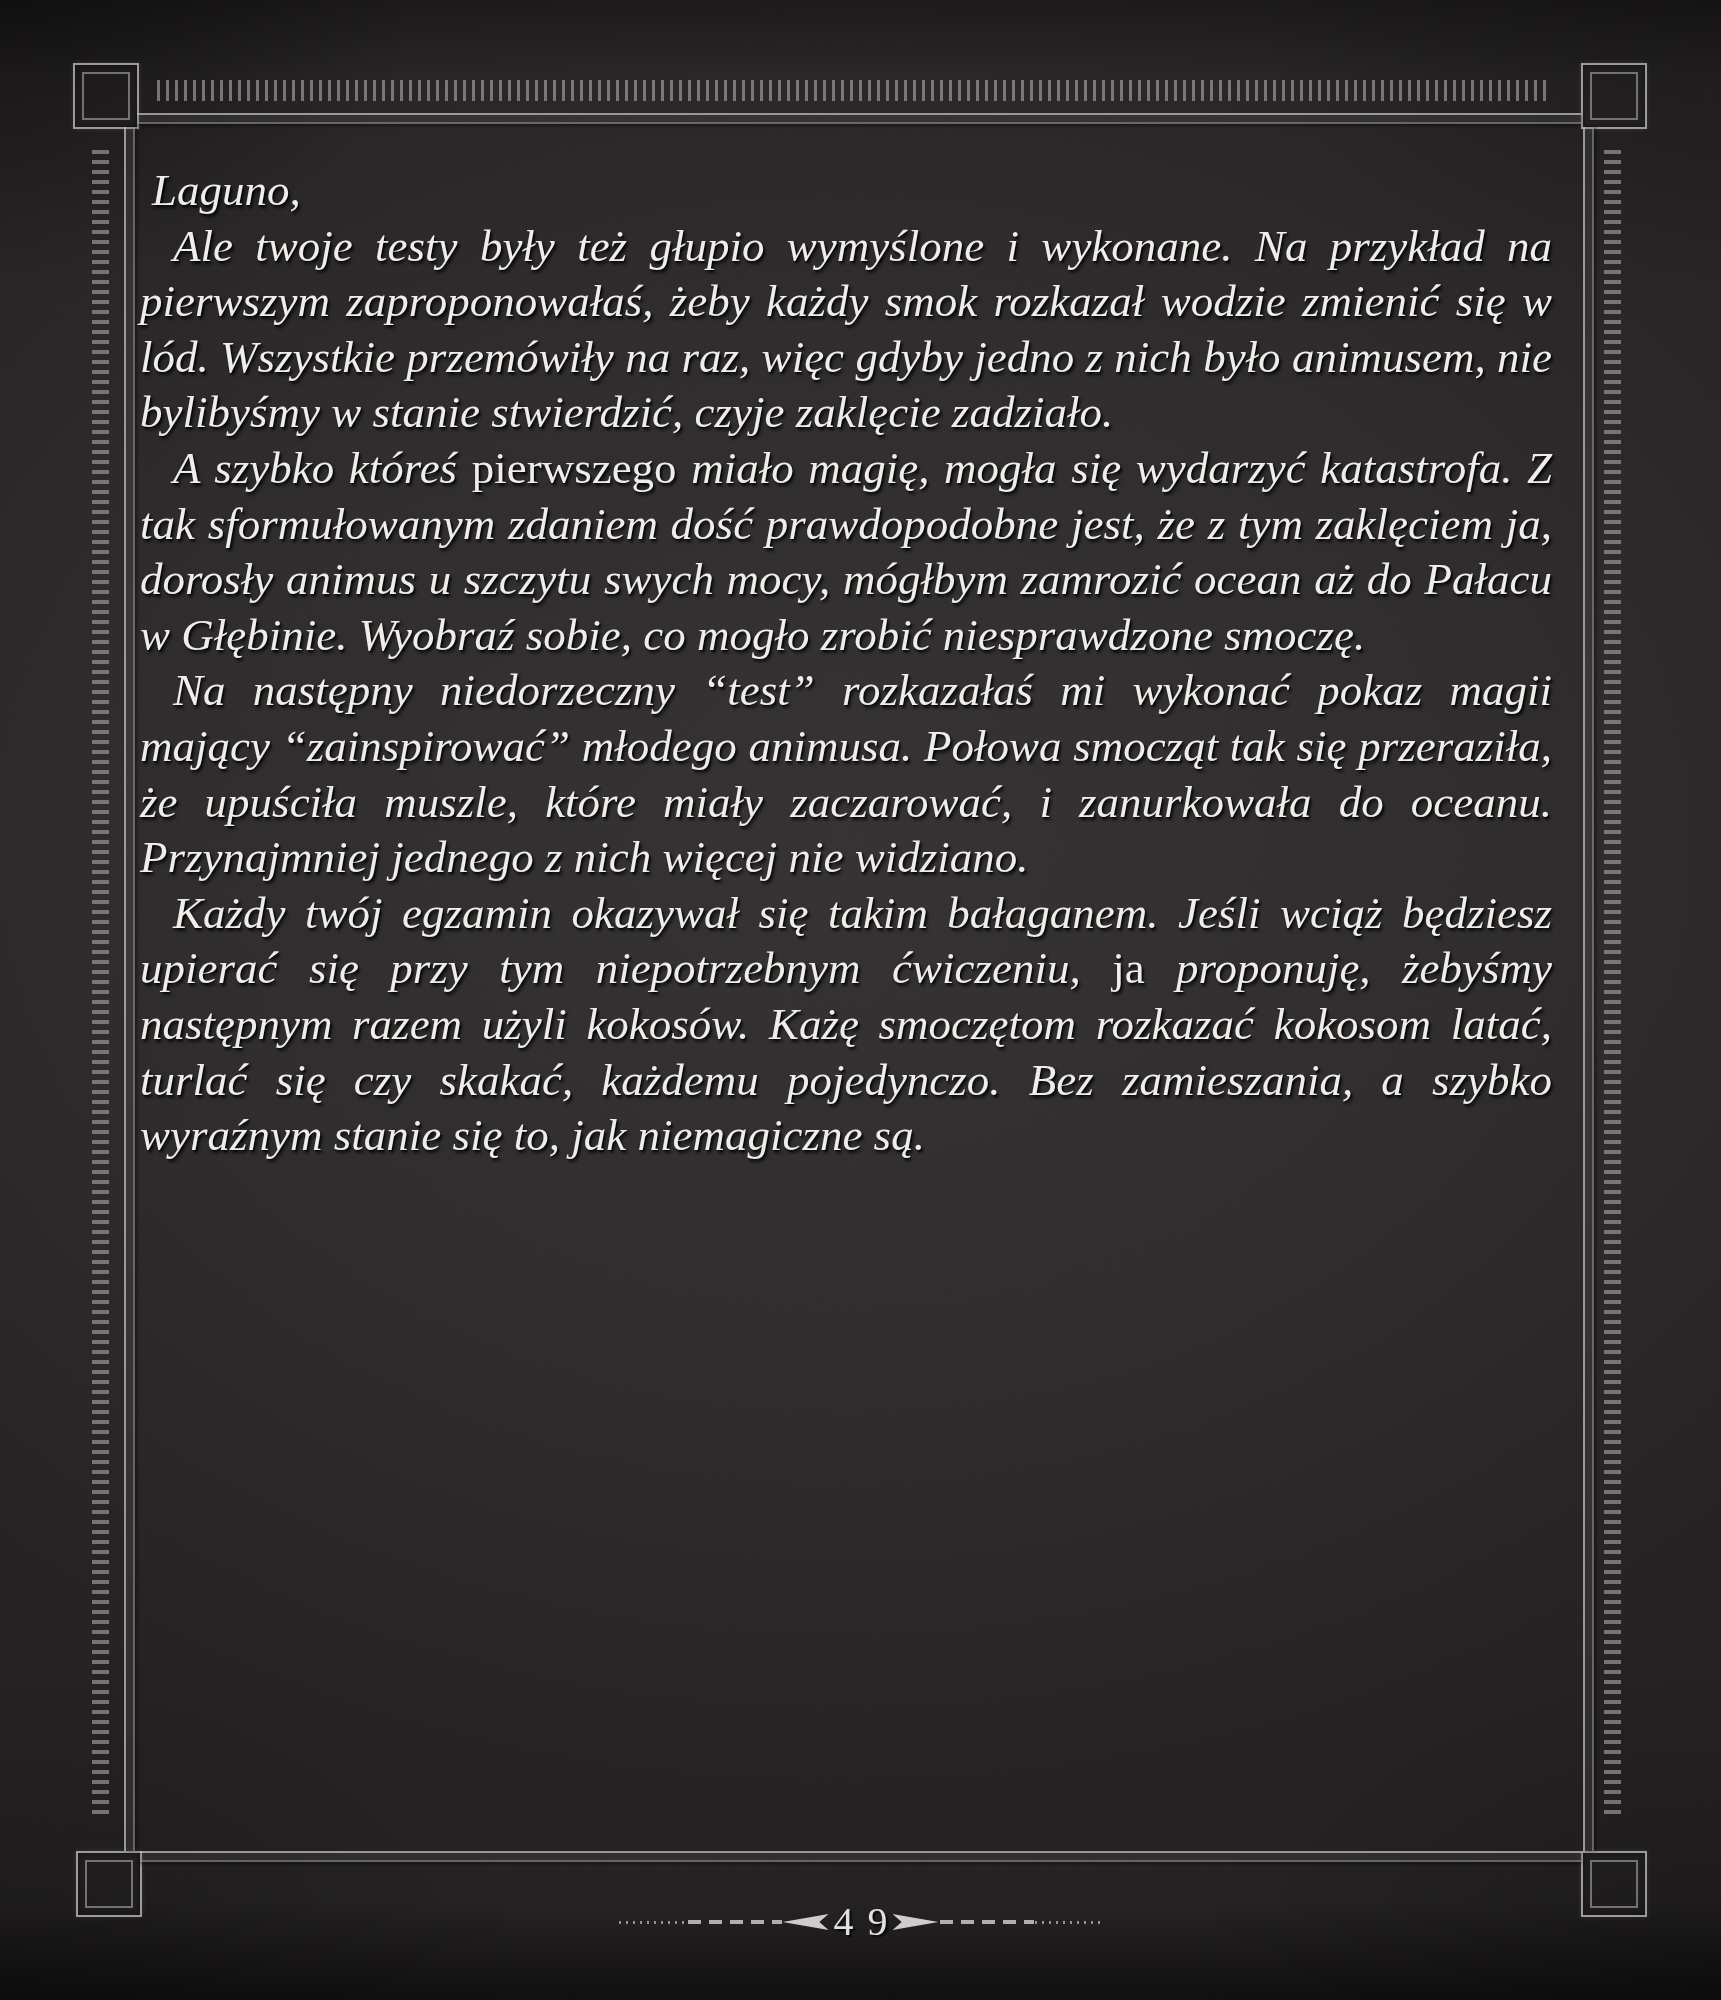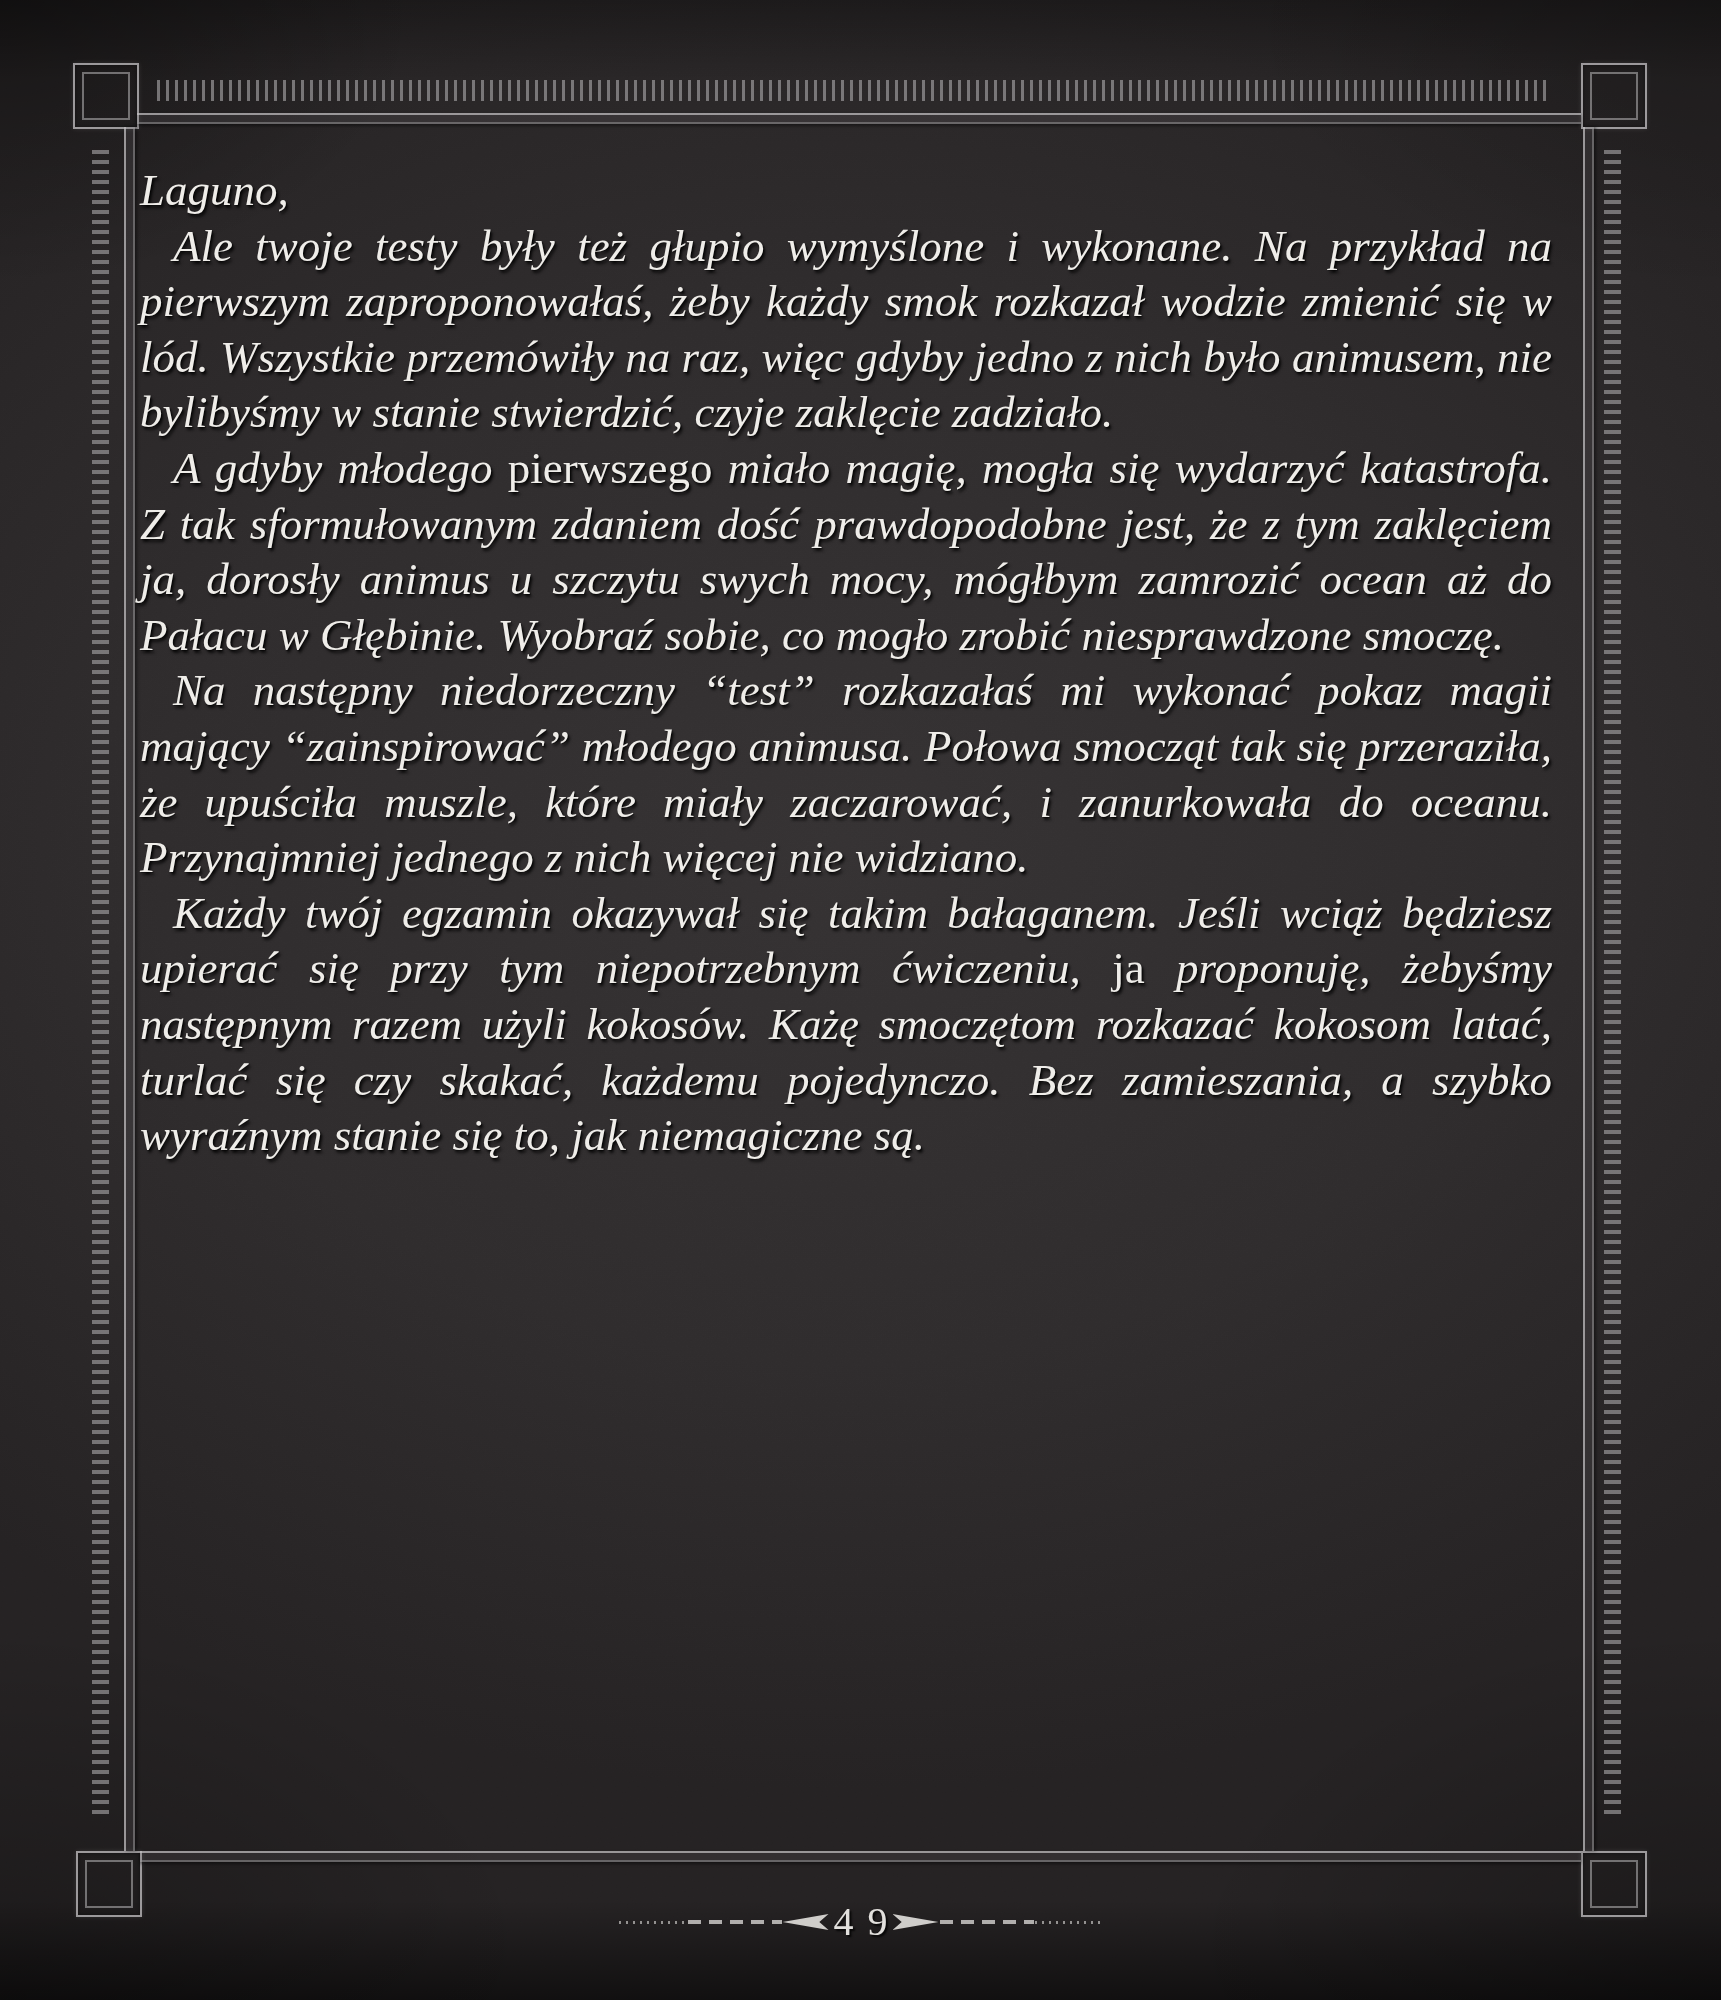--- a/index.html
+++ b/index.html
@@ -76,21 +76,21 @@
   
   .letter{
     position:absolute;left:140px;top:163px;width:1412px;z-index:5;
     color:#efede9;
     font-style:italic;
     font-size:45px;line-height:55.6px;
     text-align:justify;
     text-shadow:2px 3px 3px rgba(0,0,0,0.80), 1px 1px 1px rgba(0,0,0,0.55);
   }
   .letter p{margin:0;text-indent:33px;}
-  .letter p.salutation{text-indent:0;}
+  .letter p.salutation{text-indent:0;margin-left:12px;}
   .letter .upright{font-style:normal;}
   .letter p.signature{text-align:right;text-indent:0;padding-right:6px;}
 
   
   .footer{
     position:absolute;left:0;right:0;top:1896px;height:52px;z-index:5;
     display:flex;justify-content:center;align-items:center;gap:1px;
   }
   .dots{
     width:68px;height:3px;align-self:center;
@@ -140,21 +140,21 @@
   <div class="vline right"></div>
 
   <div class="ticks-h"></div>
   <div class="ticks-v left"></div>
   <div class="ticks-v right"></div>
 
   <div class="letter">
     <p class="salutation">Laguno,</p>
     <div>
         <p><span>Ale twoje testy były też głupio wymyślone i wykonane. Na przykład na pierwszym zaproponowałaś, żeby każdy smok rozkazał wodzie zmienić się w lód. Wszystkie przemówiły na raz, więc gdyby jedno z nich było animusem, nie bylibyśmy w stanie stwierdzić, czyje zaklęcie zadziało.</span></p>
-        <p><span>A gdyby młodego </span><span class="upright">pierwszego</span><span> miało magię, mogła się wydarzyć katastrofa. Z tak sformułowanym zdaniem dość prawdopodobne jest, że z tym zaklęciem ja, dorosły animus u szczytu swych mocy, mógłbym zamrozić ocean aż do Pałacu w Głębinie. Wyobraź sobie, co mogło zrobić niesprawdzone smoczę.</span></p>
+        <p><span>A szybko któreś </span><span class="upright">pierwszego</span><span> miało magię, mogła się wydarzyć katastrofa. Z tak sformułowanym zdaniem dość prawdopodobne jest, że z tym zaklęciem ja, dorosły animus u szczytu swych mocy, mógłbym zamrozić ocean aż do Pałacu w Głębinie. Wyobraź sobie, co mogło zrobić niesprawdzone smoczę.</span></p>
         <p><span>Na następny niedorzeczny “test” rozkazałaś mi wykonać pokaz magii mający “zainspirować” młodego animusa. Połowa smocząt tak się przeraziła, że upuściła muszle, które miały zaczarować, i zanurkowała do oceanu. Przynajmniej jednego z nich więcej nie widziano.</span></p>
         <p><span>Każdy twój egzamin okazywał się takim bałaganem. Jeśli wciąż będziesz upierać się przy tym niepotrzebnym ćwiczeniu, </span><span class="upright">ja</span><span> proponuję, żebyśmy następnym razem użyli kokosów. Każę smoczętom rozkazać kokosom latać, turlać się czy skakać, każdemu pojedynczo. Bez zamieszania, a szybko wyraźnym stanie się to, jak niemagiczne są.</span></p>
       </div>
   </div>
 
   <div class="footer">
     <div class="dots"></div>
     <div class="dashes"></div>
     <div class="pn-arrow left"></div>
     <div class="page-number">49</div>

